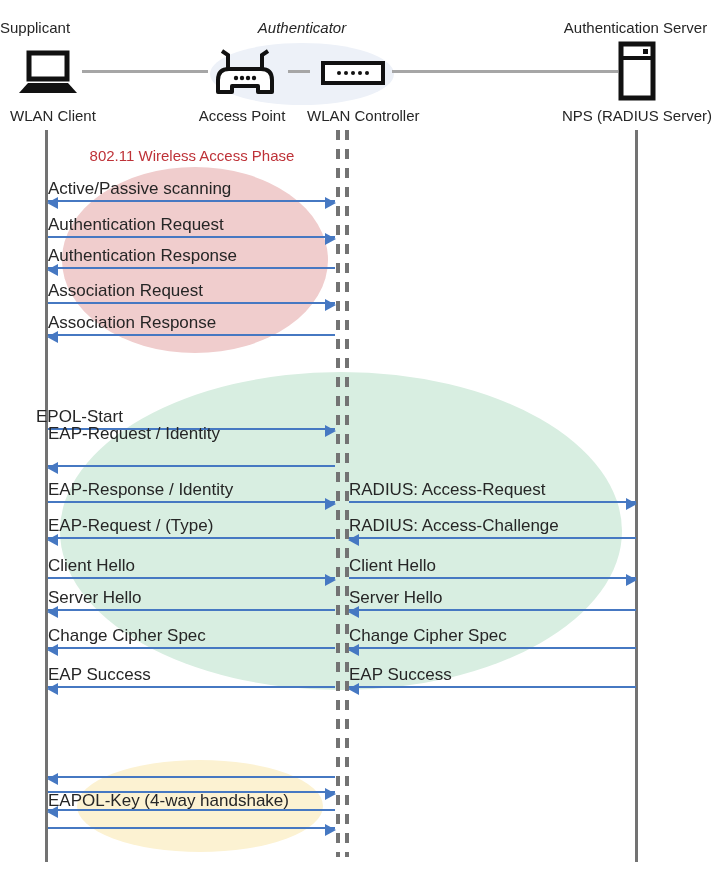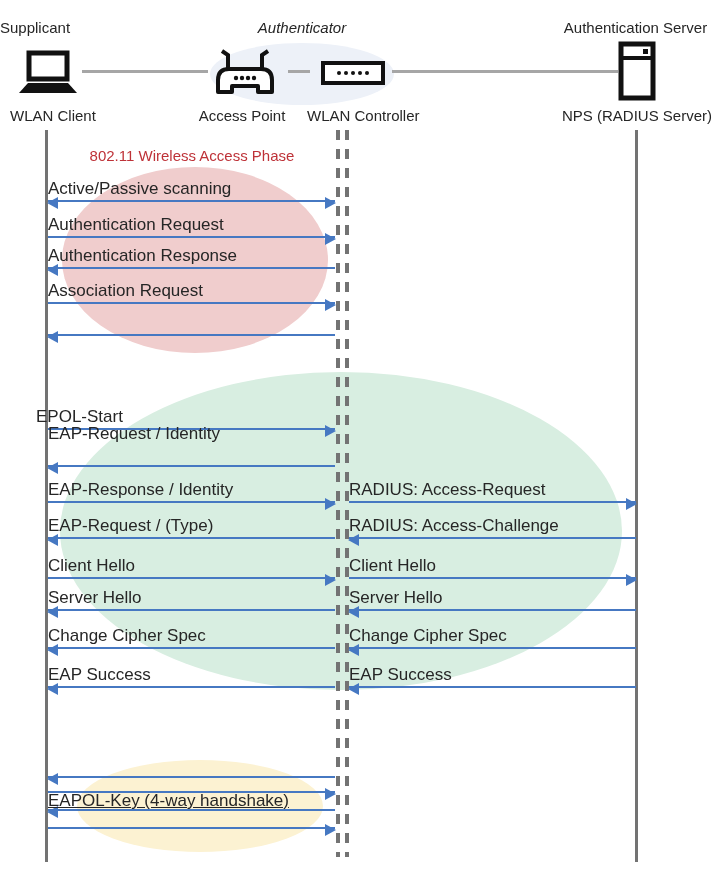--- a/index.html
+++ b/index.html
@@ -104,20 +104,21 @@
 
   <div class="msg-label" style="left:48px; top:216px; width:288px;">Authentication Request</div>
   <div class="arrow right" style="left:48px; top:236px; width:287px;"></div>
 
   <div class="msg-label" style="left:48px; top:247px; width:288px;">Authentication Response</div>
   <div class="arrow left" style="left:48px; top:267px; width:287px;"></div>
 
   <div class="msg-label" style="left:48px; top:282px; width:288px;">Association Request</div>
   <div class="arrow right" style="left:48px; top:302px; width:287px;"></div>
 
+  <div class="msg-label" style="left:48px; top:314px; width:288px;">Association Response</div>
   <div class="arrow left" style="left:48px; top:334px; width:287px;"></div>
 
   <div class="msg-label" style="left:36px; top:408px; width:288px;">EPOL-Start</div>
   <div class="arrow right" style="left:48px; top:428px; width:287px;"></div>
 
   <div class="msg-label" style="left:48px; top:425px; width:288px;">EAP-Request / Identity</div>
   <div class="arrow left" style="left:48px; top:465px; width:287px;"></div>
 
   <div class="msg-label" style="left:48px; top:481px; width:288px;">EAP-Response / Identity</div>
   <div class="arrow right" style="left:48px; top:501px; width:287px;"></div>
@@ -132,21 +133,21 @@
   <div class="arrow left" style="left:48px; top:609px; width:287px;"></div>
 
   <div class="msg-label" style="left:48px; top:627px; width:288px;">Change Cipher Spec</div>
   <div class="arrow left" style="left:48px; top:647px; width:287px;"></div>
 
   <div class="msg-label" style="left:48px; top:666px; width:288px;">EAP Success</div>
   <div class="arrow left" style="left:48px; top:686px; width:287px;"></div>
 
   <div class="arrow left" style="left:48px; top:776px; width:287px;"></div>
   <div class="arrow right" style="left:48px; top:791px; width:287px;"></div>
-  <div class="msg-label" style="left:48px; top:792px; width:288px;text-decoration:underline;">EAPOL-Key (4-way handshake)</div>
+  <div class="msg-label" style="left:48px; top:792px; width:288px;">EAPOL-Key (4-way handshake)</div>
   <div class="arrow left" style="left:48px; top:809px; width:287px;"></div>
   <div class="arrow right" style="left:48px; top:827px; width:287px;"></div>
 
   <div class="msg-label" style="left:349px; top:481px; width:288px;">RADIUS: Access-Request</div>
   <div class="arrow right" style="left:349px; top:501px; width:287px;"></div>
 
   <div class="msg-label" style="left:349px; top:517px; width:288px;">RADIUS: Access-Challenge</div>
   <div class="arrow left" style="left:349px; top:537px; width:287px;"></div>
 
   <div class="msg-label" style="left:349px; top:557px; width:288px;">Client Hello</div>

